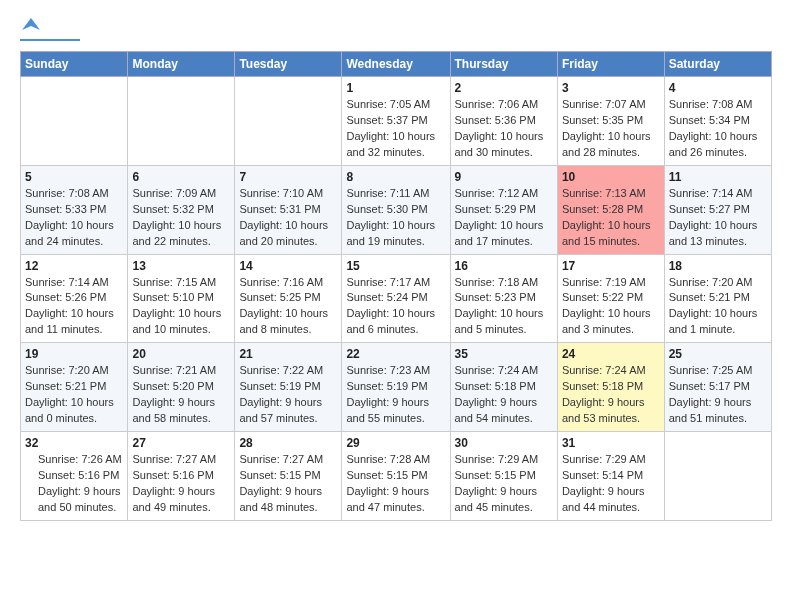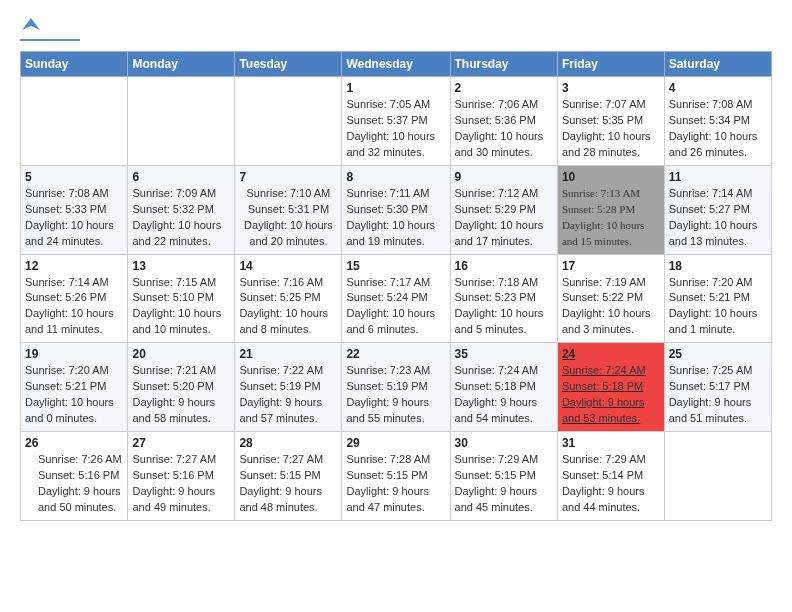--- a/index.html
+++ b/index.html
@@ -178,42 +178,42 @@
           </td>
           <td style="background: rgb(243, 246, 250);">
             <span class="day-num">6</span>
             <div class="day-info" style="white-space: pre-line;">Sunrise: 7:09 AM
 Sunset: 5:32 PM
 Daylight: 10 hours
 and 22 minutes.</div>
           </td>
           <td style="background: rgb(243, 246, 250);">
             <span class="day-num">7</span>
-            <div class="day-info" style="white-space: pre-line; text-align: center;">Sunrise: 7:10 AM
+            <div class="day-info" style="white-space: pre-line;">Sunrise: 7:10 AM
 Sunset: 5:31 PM
 Daylight: 10 hours
 and 20 minutes.</div>
           </td>
           <td style="background: rgb(243, 246, 250);">
             <span class="day-num">8</span>
             <div class="day-info" style="white-space: pre-line;">Sunrise: 7:11 AM
 Sunset: 5:30 PM
 Daylight: 10 hours
 and 19 minutes.</div>
           </td>
           <td style="background: rgb(243, 246, 250);">
             <span class="day-num">9</span>
             <div class="day-info" style="white-space: pre-line;">Sunrise: 7:12 AM
 Sunset: 5:29 PM
 Daylight: 10 hours
 and 17 minutes.</div>
           </td>
-          <td style="background: #a3a3a3;">
+          <td style="background: #fca5a5;">
             <span class="day-num">10</span>
-            <div class="day-info" style="white-space: pre-line; font-family: Liberation Serif, serif;">Sunrise: 7:13 AM
+            <div class="day-info" style="white-space: pre-line;">Sunrise: 7:13 AM
 Sunset: 5:28 PM
 Daylight: 10 hours
 and 15 minutes.</div>
           </td>
           <td style="background: rgb(243, 246, 250);">
             <span class="day-num">11</span>
             <div class="day-info" style="white-space: pre-line;">Sunrise: 7:14 AM
 Sunset: 5:27 PM
 Daylight: 10 hours
 and 13 minutes.</div>
@@ -299,38 +299,38 @@
 Daylight: 9 hours
 and 55 minutes.</div>
           </td>
           <td style="background: rgb(243, 246, 250);">
             <span class="day-num">35</span>
             <div class="day-info" style="white-space: pre-line;">Sunrise: 7:24 AM
 Sunset: 5:18 PM
 Daylight: 9 hours
 and 54 minutes.</div>
           </td>
-          <td style="background: #ef4444; text-decoration: underline;">
+          <td style="background: #fef9c3;">
             <span class="day-num">24</span>
             <div class="day-info" style="white-space: pre-line;">Sunrise: 7:24 AM
 Sunset: 5:18 PM
 Daylight: 9 hours
 and 53 minutes.</div>
           </td>
           <td style="background: rgb(243, 246, 250);">
             <span class="day-num">25</span>
             <div class="day-info" style="white-space: pre-line;">Sunrise: 7:25 AM
 Sunset: 5:17 PM
 Daylight: 9 hours
 and 51 minutes.</div>
           </td>
         </tr>
         <tr>
           <td>
-            <span class="day-num">26</span>
+            <span class="day-num">32</span>
             <div class="day-info" style="white-space: pre-line; margin-left: 13px;">Sunrise: 7:26 AM
 Sunset: 5:16 PM
 Daylight: 9 hours
 and 50 minutes.</div>
           </td>
           <td>
             <span class="day-num">27</span>
             <div class="day-info" style="white-space: pre-line;">Sunrise: 7:27 AM
 Sunset: 5:16 PM
 Daylight: 9 hours

